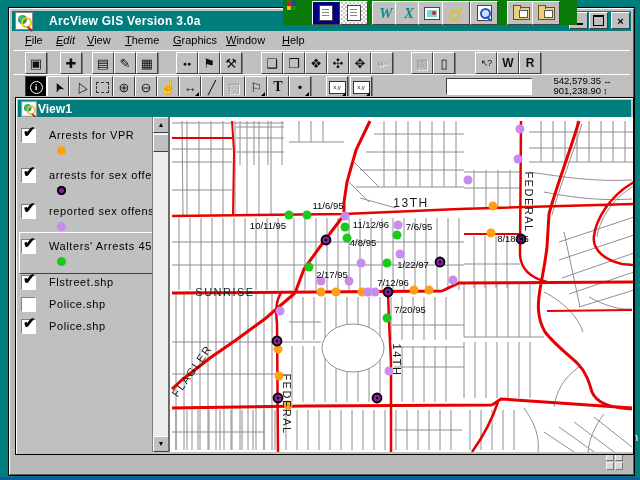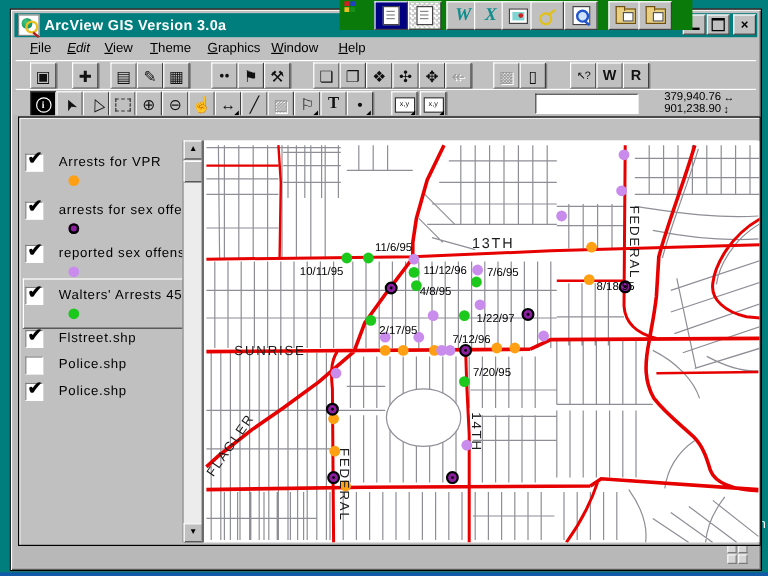--- a/index.html
+++ b/index.html
@@ -4,21 +4,21 @@
 <style>
   html,body{margin:0;padding:0;}
   body{width:640px;height:480px;overflow:hidden;position:relative;
        font-family:"Liberation Sans",sans-serif;background:#007d7d;}
   .abs{position:absolute;}
   
   .main-window{left:8px;top:7px;width:625px;height:467px;background:#c0c0c0;
     border:1px solid #000;box-shadow:inset 1px 1px 0 #fff,inset -1px -1px 0 #5a5a5a;position:absolute;}
   .titlebar{position:absolute;left:3px;top:3px;right:3px;height:20px;background:#007d7d;
     display:flex;align-items:center;color:#fff;font-weight:bold;font-size:12px;}
-  .titlebar .ttext{margin-left:4px;letter-spacing:.3px;}
+  .titlebar .ttext{margin-left:16px;letter-spacing:.3px;}
   .app-icon{width:16px;height:16px;margin-left:3px;position:relative;background:#fff;border:1px solid #888;}
   .app-icon .globe{position:absolute;left:2px;top:2px;width:9px;height:9px;border-radius:50%;
     background:radial-gradient(circle at 35% 35%,#3ec87c,#0a7a5a);}
   .app-icon .lens{position:absolute;right:0px;top:4px;width:7px;height:7px;border:2px solid #e8c020;border-radius:50%;}
   .app-icon .handle{position:absolute;right:-1px;bottom:-1px;width:6px;height:2px;background:#b02020;transform:rotate(40deg);}
   .win-ctrls{position:absolute;right:1px;top:1px;display:flex;}
   .win-btn{width:17px;height:15px;background:#c0c0c0;border:1px solid;border-color:#fff #404040 #404040 #fff;
     margin-left:1px;display:flex;align-items:center;justify-content:center;font-size:11px;font-weight:bold;color:#000;}
   .win-btn.close{margin-left:3px;}
   .g-min{width:8px;height:2px;background:#000;margin-top:7px;}
@@ -196,21 +196,21 @@
           <span class="wr">W</span>
         </span>
         <span class="btn" style="left: 506px;">
           <span class="wr">R</span>
         </span>
       </div>
     <div class="toolbar tb2" id="toolbar2">
       <span class="scale-label">Scale 1:</span>
       <input class="scale-input" value="" style="">
       <span class="coords">
-        <span>379,940.76</span><br>
+        <span>542,579.35</span><br>
         <span>901,238.90</span>
       </span>
       <span class="coord-arrows">
         <span>↔</span><br>
         <span>↕</span>
       </span>
     <span class="btn pressed" style="left: 12px;">
           <span class="circle-i">i</span>
         </span>
         <span class="btn" style="left: 34px;">
@@ -260,20 +260,28 @@
     <div class="client">
       <div class="grip">
           <span></span>
           <span></span>
           <span></span>
           <span></span>
         </div>
     </div>
 
     <div class="view-window">
+      <div class="view-title">
+        <span class="app-icon" style="transform:scale(.85);margin-left:2px;">
+            <span class="globe"></span>
+            <span class="lens"></span>
+            <span class="handle"></span>
+          </span>
+        <span class="ttext">View1</span>
+      </div>
       <div class="view-body">
         <div class="legend" id="legend">
             <div class="legend-row" style="top: 11px;">
               <span class="lg-check">
                 <span class="mark">✔</span>
               </span>
               <span class="lg-label">Arrests for VPR</span>
               <span class="lg-dot" style="top: 18px; background: rgb(255, 160, 20);"></span>
             </div>
             <div class="legend-row" style="top: 51px;">

